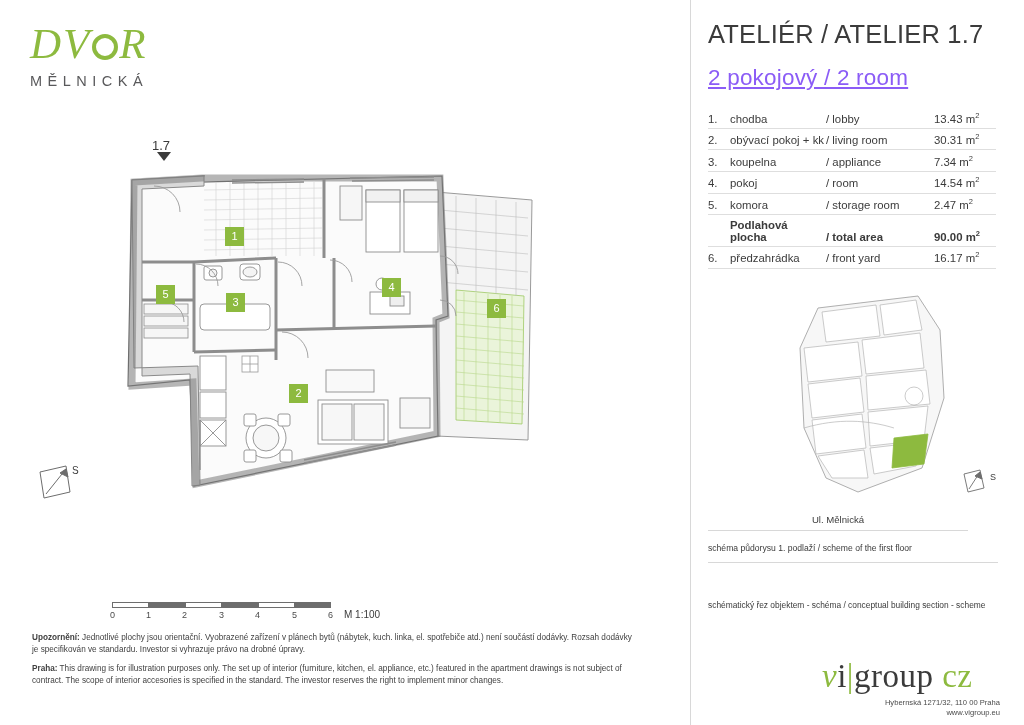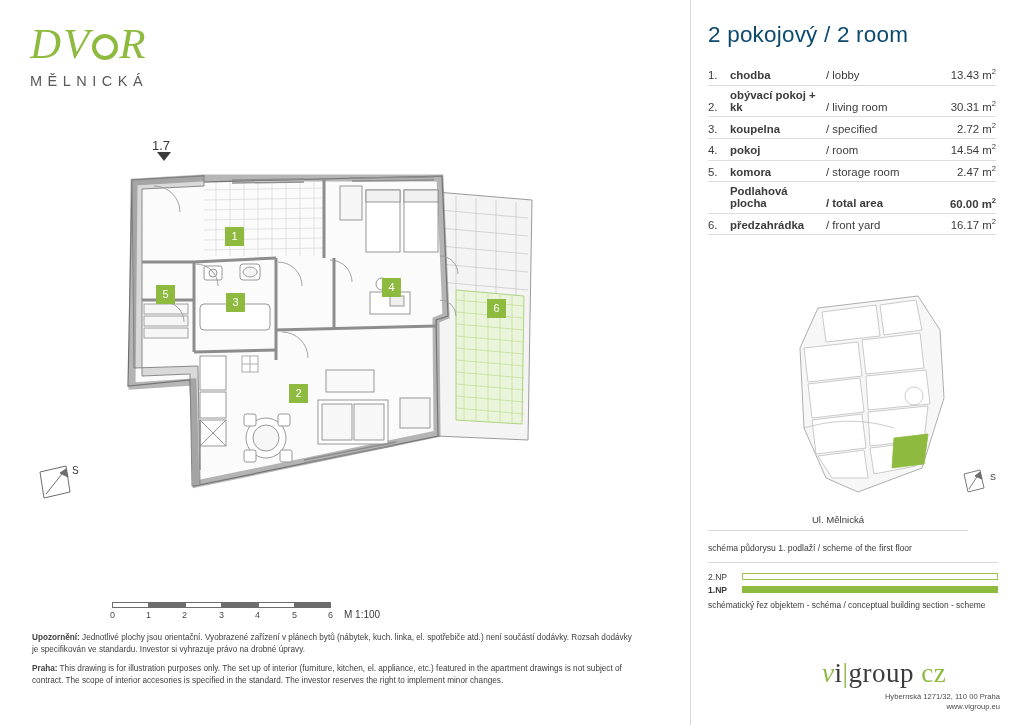--- a/index.html
+++ b/index.html
@@ -62,49 +62,49 @@
   
   .disclaimer { position: absolute; left: 28px; top: 632px; width: 600px; font-size: 8.2px; line-height: 1.45; color: #414141; }
   .disclaimer b { font-weight: bold; }
   .disclaimer p { margin: 0 0 7px 0; }
 
   
   .divider { position: absolute; left: 690px; top: 0; width: 1px; height: 725px; background: #d8d8d8; }
   .right { position: absolute; left: 708px; top: 20px; width: 292px; }
 
   .title1 { font-size: 25.5px; color: #3b3b3b; letter-spacing: .2px; line-height: 1.15; white-space: nowrap; }
-  .title2 { font-size: 22.5px; color: #0c4a6e; letter-spacing: .2px; line-height: 1.2; margin-top: 1px; }
+  .title2 { font-size: 22.5px; color: #8b5cf6; letter-spacing: .2px; line-height: 1.2; margin-top: 15px; text-decoration: underline; }
 
   table.rooms { width: 288px; border-collapse: collapse; margin-top: 16px; font-size: 11.4px; }
   table.rooms td { padding: 3.4px 0; vertical-align: bottom; border-bottom: 1px solid #dedede; }
   table.rooms td.no { width: 22px; color: #3b3b3b; }
-  table.rooms td.cz { color: #3b3b3b; font-weight: bold; }
+  table.rooms td.cz { color: #3b3b3b; }
   table.rooms td.en { width: 108px; color: #3b3b3b; margin-top: 16px; }
-  table.rooms td.ar { width: 62px; text-align: right; color: #3b3b3b; white-space: nowrap; }
+  table.rooms td.ar { width: 62px; color: #3b3b3b; white-space: nowrap; }
   table.rooms tr.total td { font-weight: bold; }
   table.rooms tr.first-total td { padding-top: 9px; }
   sup { font-size: 7.5px; }
 
   
   .scheme { position: absolute; left: 708px; top: 278px; width: 292px; height: 250px; }
   .scheme-street { position: absolute; left: 708px; top: 514px; width: 260px; text-align: center; font-size: 9.6px; color: #3b3b3b; }
   .scheme-street-line { position: absolute; left: 708px; top: 530px; width: 260px; height: 1px; background: #d8d8d8; }
   .scheme-cap { position: absolute; left: 708px; top: 543px; width: 290px; font-size: 8.6px; color: #3b3b3b; }
   .scheme-cap-line { position: absolute; left: 708px; top: 562px; width: 290px; height: 1px; background: #d8d8d8; }
 
   .floors { position: absolute; left: 708px; top: 570px; width: 290px; font-size: 8.6px; }
   .floor-row { display: flex; align-items: center; height: 13px; }
   .floor-lbl { width: 34px; color: #3b3b3b; }
   .floor-bar { flex: 1; height: 7px; }
   .floor-row.active .floor-lbl { font-weight: bold; }
   .section-cap { position: absolute; left: 708px; top: 600px; width: 292px; font-size: 8.4px; color: #3b3b3b; }
 
   
   .vilogo { position: absolute; left: 822px; top: 660px; width: 178px; text-align: left; }
-  .vi-main { font-family: "Liberation Serif", serif; font-size: 27px; line-height: 1; color: #3b3b3b; letter-spacing: .5px; }
+  .vi-main { font-family: "Liberation Serif", serif; font-size: 33px; line-height: 1; color: #3b3b3b; letter-spacing: .5px; }
   .vi-main .v { color: #8dba3f; font-style: italic; }
   .vi-main .sep { color: #8dba3f; font-weight: normal; }
   .vi-main .cz { color: #8dba3f; }
   .vi-addr { margin-top: 5px; font-size: 7.6px; color: #4b4b4b; text-align: right; width: 178px; }
   .vi-addr div { line-height: 1.35; }
 
   .north2 { position: absolute; left: 962px; top: 468px; width: 34px; height: 26px; }
   .north2-label { position: absolute; left: 990px; top: 472px; font-size: 9px; }
 </style>
 </head>
@@ -284,59 +284,60 @@
 
     <div class="disclaimer">
       <p><b>Upozornění:</b><span> Jednotlivé plochy jsou orientační. Vyobrazené zařízení v plánech bytů (nábytek, kuch. linka, el. spotřebiče atd.) není součástí dodávky. Rozsah dodávky je specifikován ve standardu. Investor si vyhrazuje právo na drobné úpravy.</span></p>
       <p><b>Praha:</b><span> This drawing is for illustration purposes only. The set up of interior (furniture, kitchen, el. appliance, etc.) featured in the apartment drawings is not subject of contract. The scope of interior accesories is specified in the standard. The investor reserves the right to implement minor changes.</span></p>
     </div>
   </div>
 
   <div class="divider"></div>
 
   <div class="right">
+    <div class="title1">ATELIÉR / ATELIER 1.7</div>
     <div class="title2">2 pokojový / 2 room</div>
 
     <table class="rooms">
       <tbody>
         <tr>
           <td class="no">1.</td>
           <td class="cz">chodba</td>
           <td class="en">/ lobby</td>
           <td class="ar"><span>13.43 m</span><sup>2</sup></td>
         </tr>
         <tr>
           <td class="no">2.</td>
           <td class="cz">obývací pokoj + kk</td>
           <td class="en">/ living room</td>
           <td class="ar"><span>30.31 m</span><sup>2</sup></td>
         </tr>
         <tr>
           <td class="no">3.</td>
           <td class="cz">koupelna</td>
-          <td class="en">/ specified</td>
-          <td class="ar"><span>2.72 m</span><sup>2</sup></td>
+          <td class="en">/ appliance</td>
+          <td class="ar"><span>7.34 m</span><sup>2</sup></td>
         </tr>
         <tr>
           <td class="no">4.</td>
           <td class="cz">pokoj</td>
           <td class="en">/ room</td>
           <td class="ar"><span>14.54 m</span><sup>2</sup></td>
         </tr>
         <tr>
           <td class="no">5.</td>
           <td class="cz">komora</td>
           <td class="en">/ storage room</td>
           <td class="ar"><span>2.47 m</span><sup>2</sup></td>
         </tr>
         <tr class="total">
           <td class="no"></td>
           <td class="cz">Podlahová plocha</td>
           <td class="en">/ total area</td>
-          <td class="ar"><span>60.00 m</span><sup>2</sup></td>
+          <td class="ar"><span>90.00 m</span><sup>2</sup></td>
         </tr>
         <tr>
           <td class="no">6.</td>
           <td class="cz">předzahrádka</td>
           <td class="en">/ front yard</td>
           <td class="ar"><span>16.17 m</span><sup>2</sup></td>
         </tr>
       </tbody>
     </table>
   </div>
@@ -371,30 +372,20 @@
     <path d="M7,21 L18,4" stroke="#6d6d6d" stroke-width="0.9"></path>
     <path d="M18,4 L20,11 L13,8 Z" fill="#6d6d6d" stroke="#6d6d6d"></path>
   </svg>
   <div class="north2-label">S</div>
 
   <div class="scheme-street">Ul. Mělnická</div>
   <div class="scheme-street-line"></div>
   <div class="scheme-cap">schéma půdorysu 1. podlaží / scheme of the first floor</div>
   <div class="scheme-cap-line"></div>
 
-  <div class="floors">
-    <div class="floor-row">
-      <div class="floor-lbl">2.NP</div>
-      <div class="floor-bar" style="background:#ffffff;border:1px solid #9bc44f;"></div>
-    </div>
-    <div class="floor-row active">
-      <div class="floor-lbl">1.NP</div>
-      <div class="floor-bar" style="background:#8dba3f;border:1px solid #8dba3f;"></div>
-    </div>
-  </div>
   <div class="section-cap">schématický řez objektem - schéma / conceptual building section - scheme</div>
 
   <div class="vilogo">
     <div class="vi-main"><span class="v">v</span><span>i</span><span class="sep">|</span><span>group</span><span class="cz"> cz</span></div>
     <div class="vi-addr">
       <div>Hybernská 1271/32, 110 00 Praha</div>
       <div>www.vigroup.eu</div>
     </div>
   </div>
 

